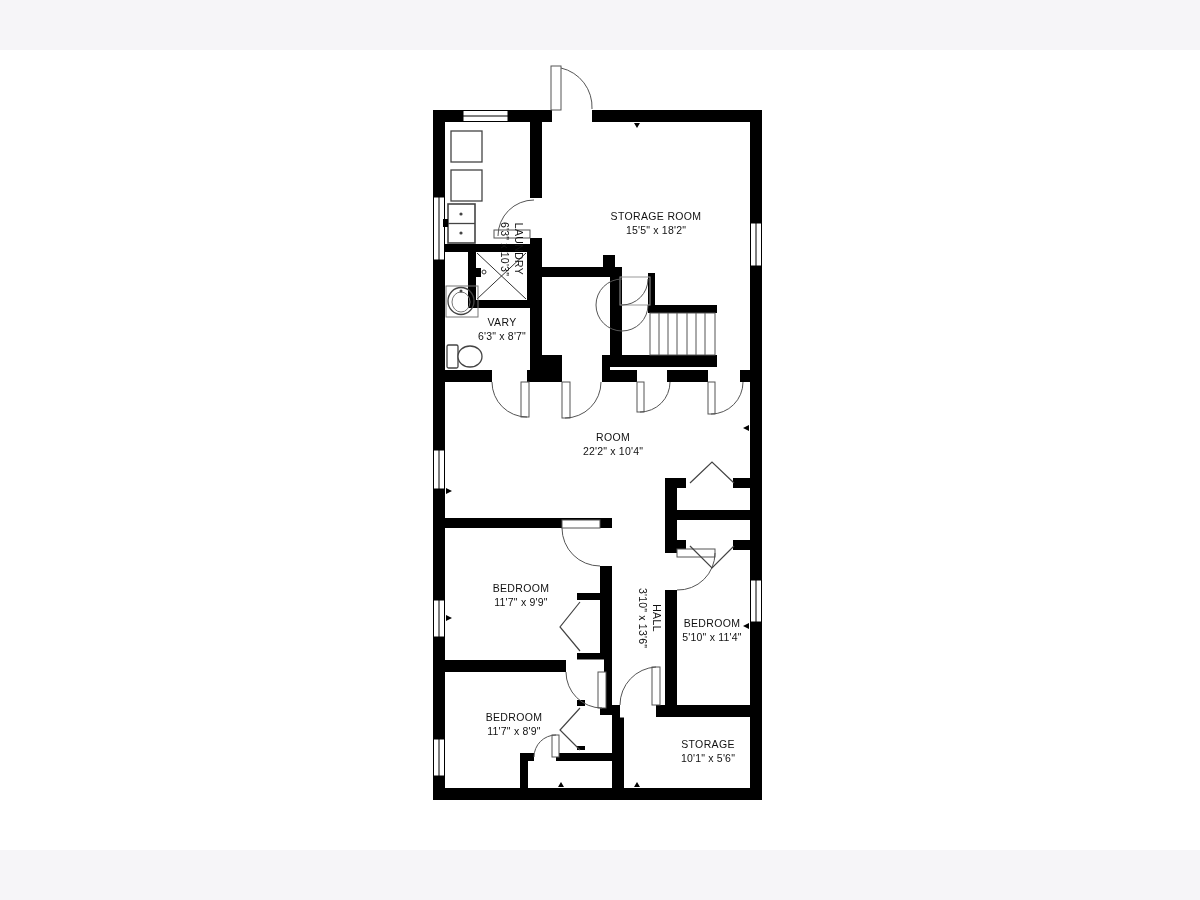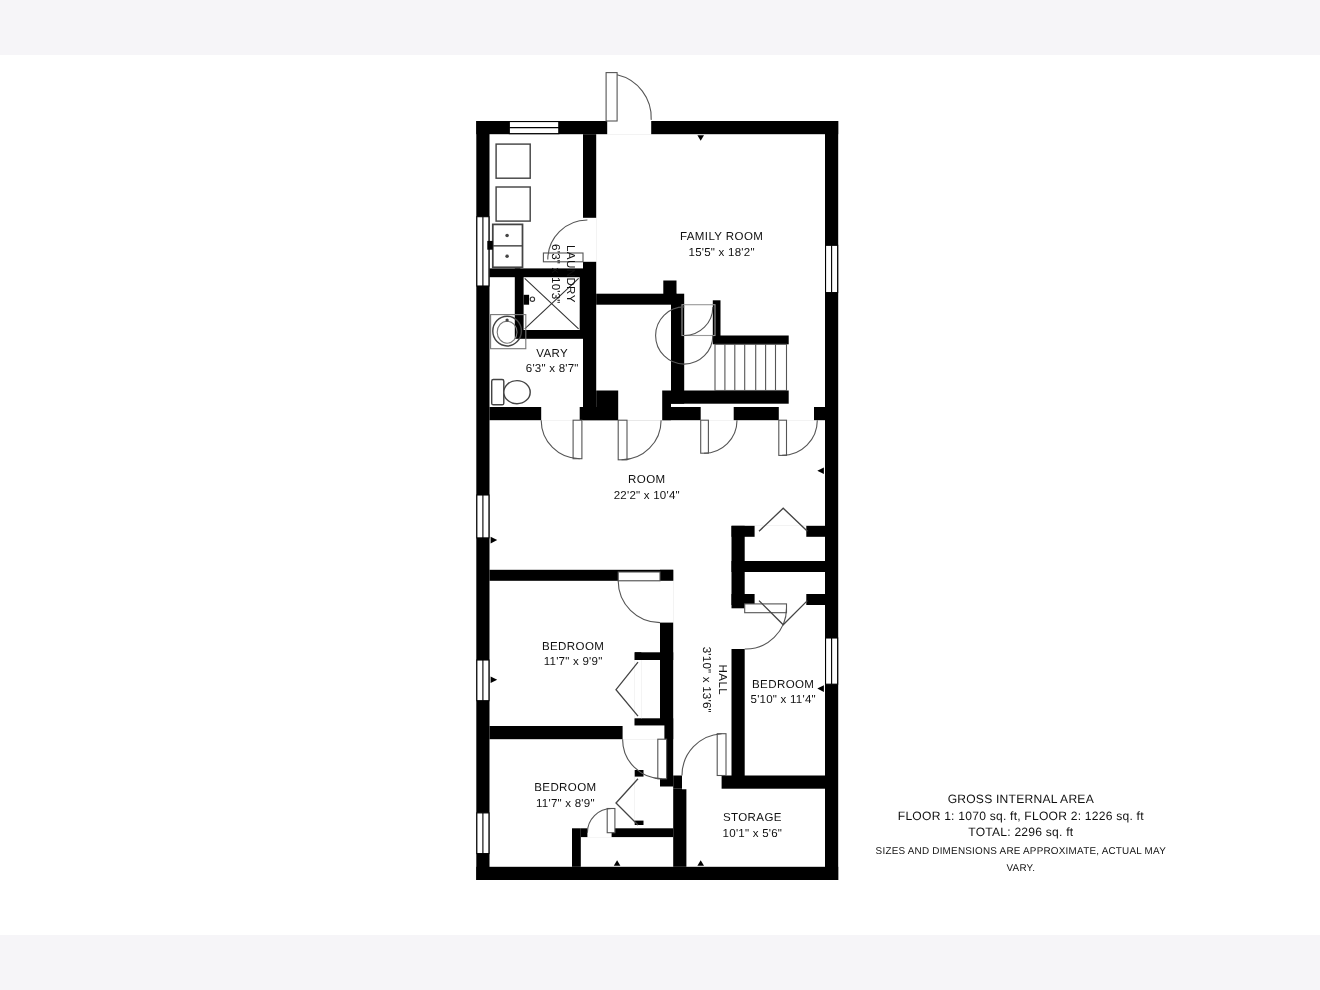--- a/index.html
+++ b/index.html
@@ -219,51 +219,45 @@
       <polygon points="634,787 637,782 640,787"></polygon>
       <polygon points="634,123 640,123 637,128"></polygon>
     </g>
   </svg>
 
   <div class="room-label vertical" style="left:511px;top:249px">
     <div class="name">LAUNDRY</div>
     <div class="dims">6'3" x 10'3"</div>
   </div>
   <div class="room-label" style="left:656px;top:223px">
-    <div class="name">FAMILY ROOM</div>
+    <div class="name">STORAGE ROOM</div>
     <div class="dims">15'5" x 18'2"</div>
   </div>
   <div class="room-label" style="left:502px;top:329px">
     <div class="name">VARY</div>
     <div class="dims">6'3" x 8'7"</div>
   </div>
-  <div class="room-label" style="left:588px;top:444px">
+  <div class="room-label" style="left:613px;top:444px">
     <div class="name">ROOM</div>
     <div class="dims">22'2" x 10'4"</div>
   </div>
   <div class="room-label" style="left:521px;top:595px">
     <div class="name">BEDROOM</div>
     <div class="dims">11'7" x 9'9"</div>
   </div>
   <div class="room-label vertical" style="left:649px;top:618px">
     <div class="name">HALL</div>
     <div class="dims">3'10" x 13'6"</div>
   </div>
   <div class="room-label" style="left:712px;top:630px">
     <div class="name">BEDROOM</div>
     <div class="dims">5'10" x 11'4"</div>
   </div>
   <div class="room-label" style="left:514px;top:724px">
     <div class="name">BEDROOM</div>
     <div class="dims">11'7" x 8'9"</div>
   </div>
-  <div class="room-label" style="left:684px;top:751px">
+  <div class="room-label" style="left:708px;top:751px">
     <div class="name">STORAGE</div>
     <div class="dims">10'1" x 5'6"</div>
   </div>
 
-  <div class="footer-block">
-    <div class="fp-line">GROSS INTERNAL AREA</div>
-    <div class="fp-line">FLOOR 1: 1070 sq. ft, FLOOR 2: 1226 sq. ft</div>
-    <div class="fp-line">TOTAL: 2296 sq. ft</div>
-    <div class="fp-disclaimer">SIZES AND DIMENSIONS ARE APPROXIMATE, ACTUAL MAY VARY.</div>
-  </div>
 </div>
 
 </body></html>

